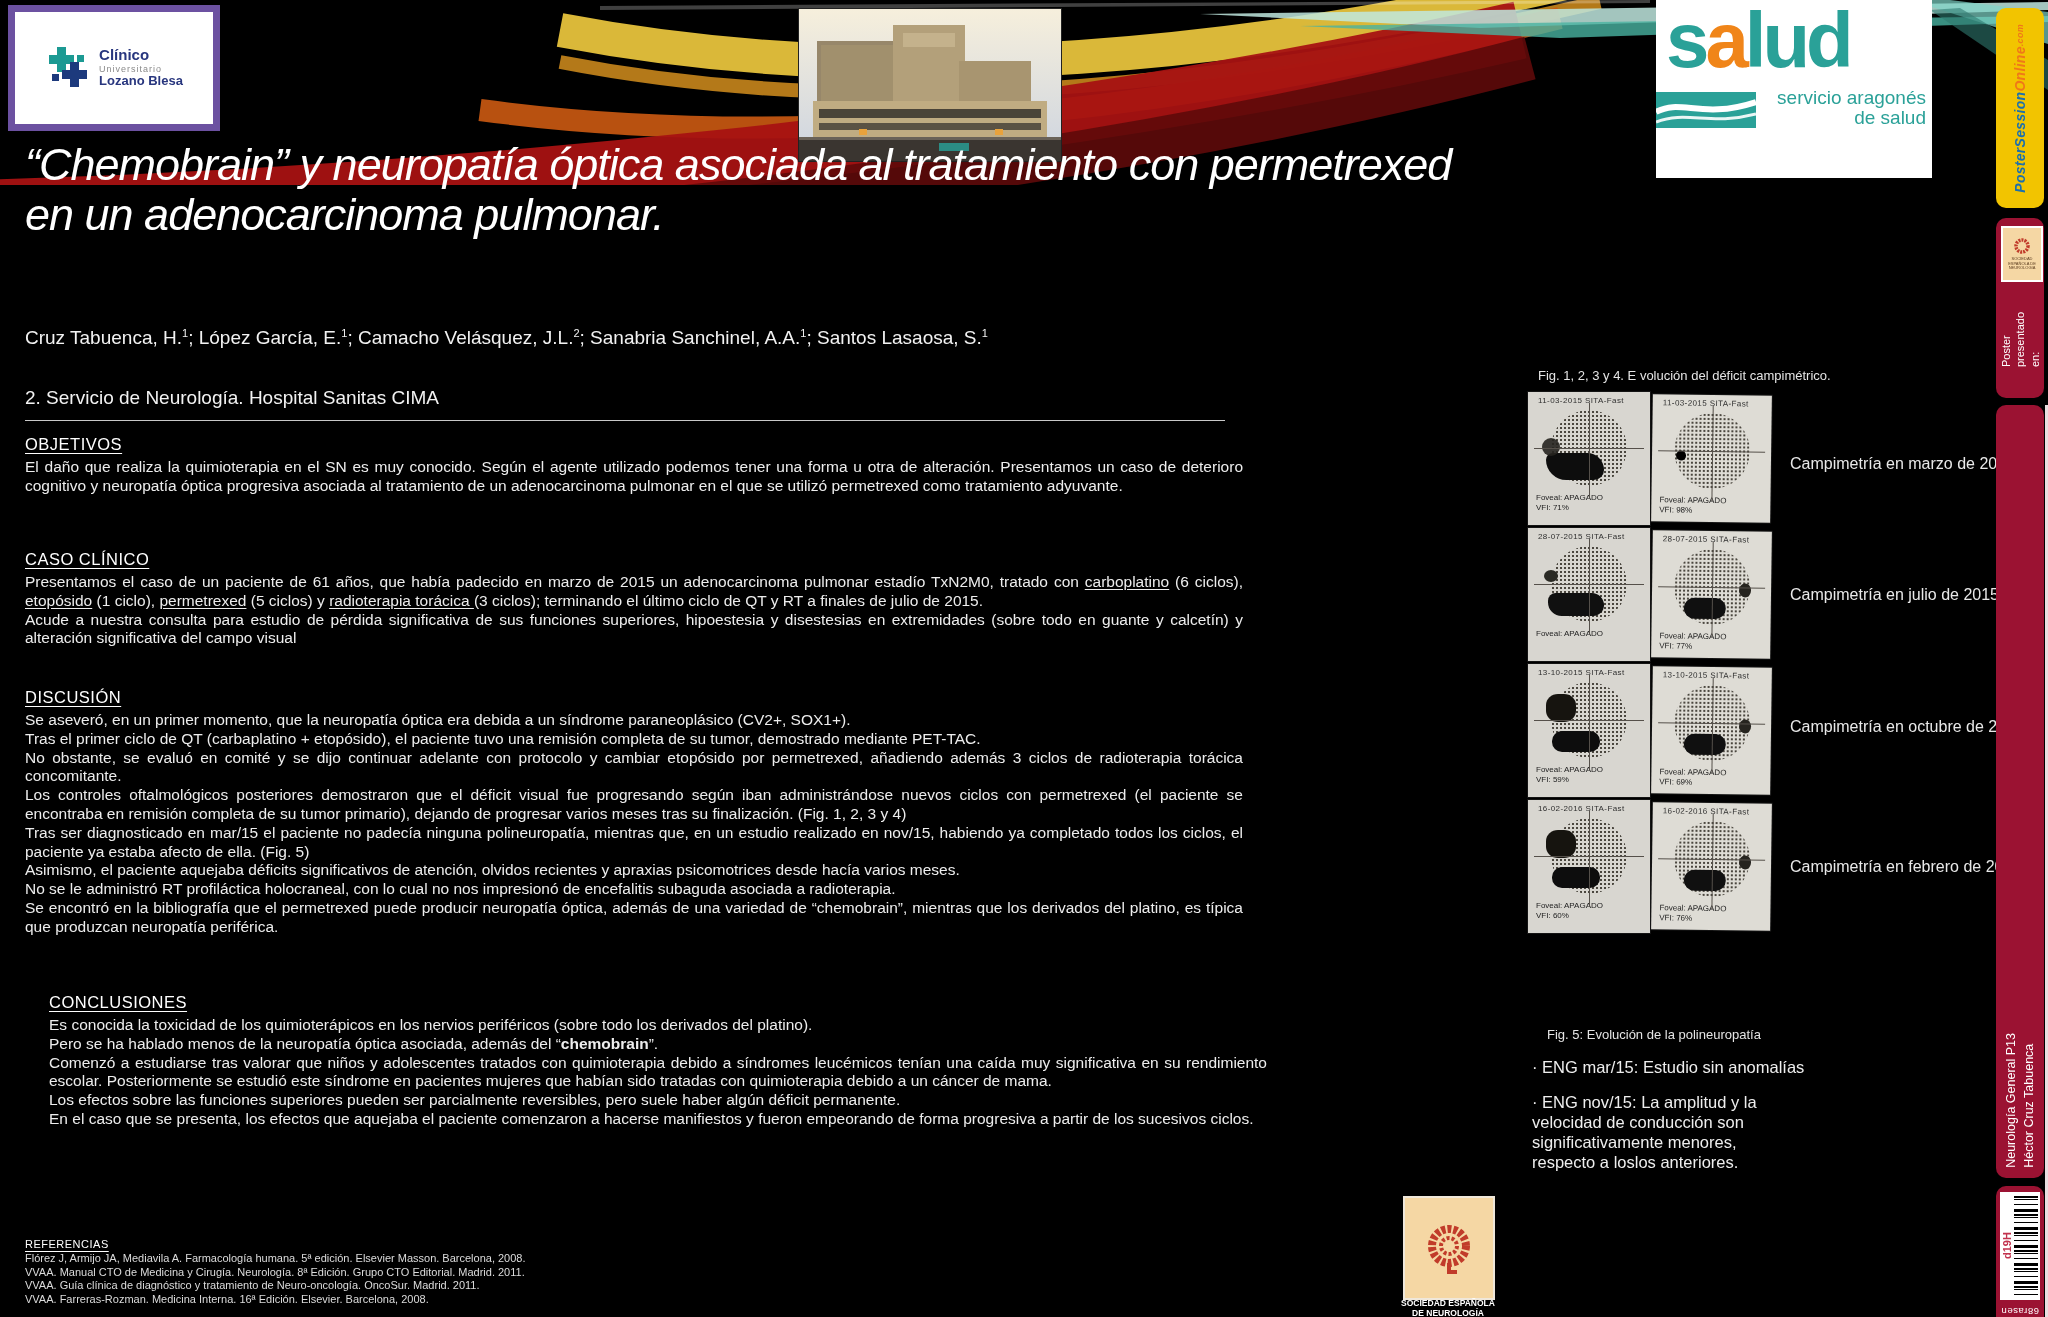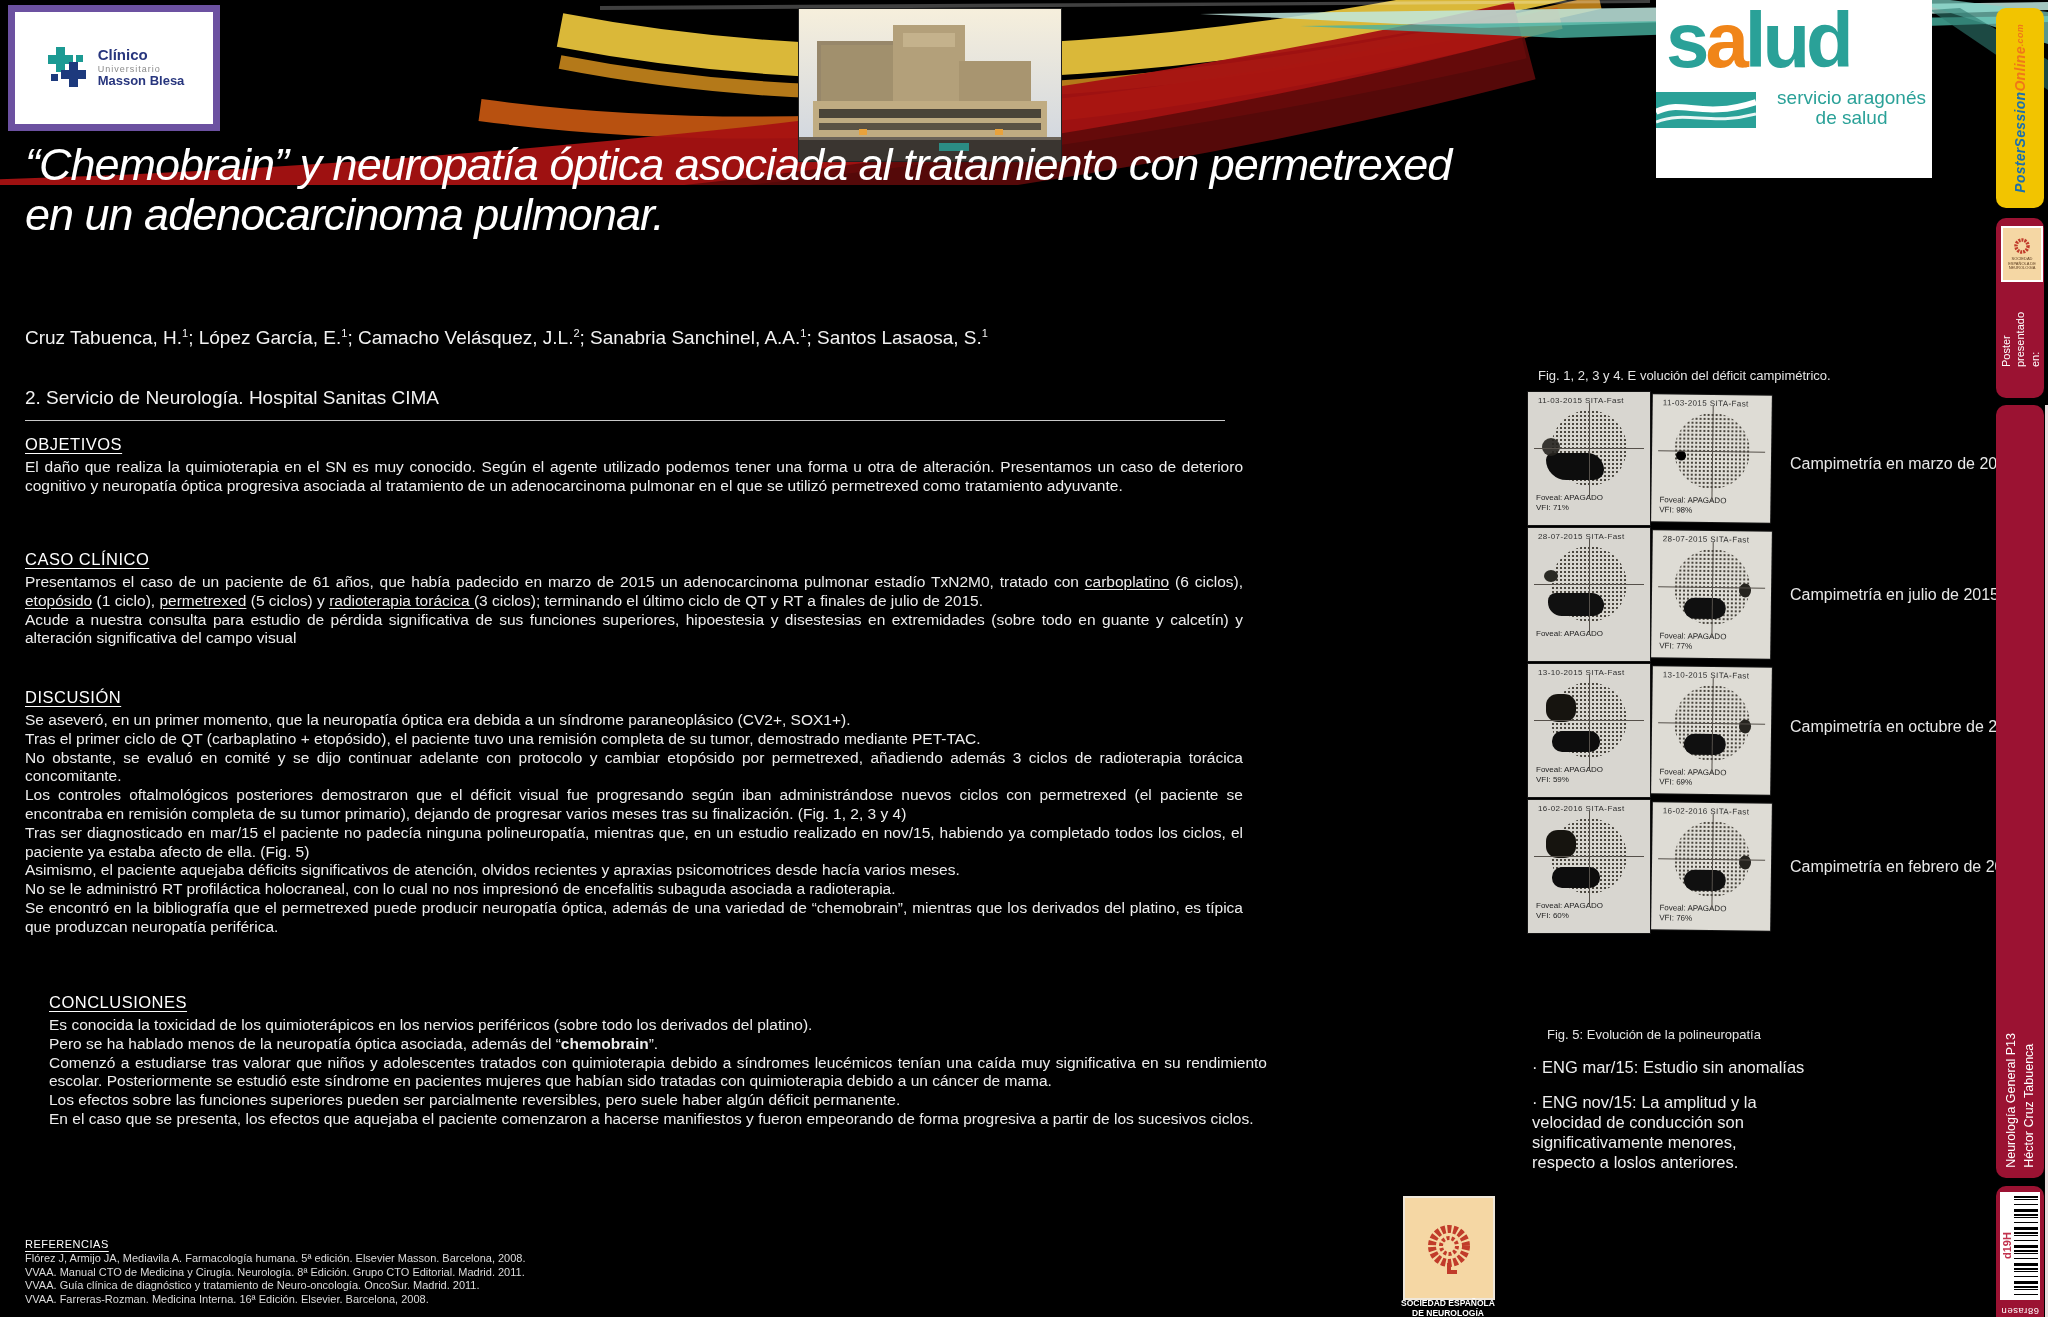--- a/index.html
+++ b/index.html
@@ -15,21 +15,21 @@
   .clinico-text .c1{color:#28367e;font-weight:bold;font-size:15px;line-height:1;}
   .clinico-text .c2{color:#8a8a8a;font-size:9px;letter-spacing:1px;margin-top:2px;}
   .clinico-text .c3{color:#28367e;font-weight:bold;font-size:13px;line-height:1.1;}
 
   .hospital-photo{position:absolute;left:799px;top:9px;width:262px;height:152px;outline:1px solid #222;}
 
   .salud-box{position:absolute;left:1656px;top:0px;width:276px;height:178px;background:#fff;}
   .salud-word{position:absolute;left:10px;top:-2px;font-weight:bold;font-size:78px;letter-spacing:-4px;line-height:1.1;}
   .salud-word .t{color:#2aa198;}
   .salud-word .o{color:#f08519;}
-  .salud-sub{position:absolute;right:6px;top:88px;text-align:center;color:#2aa198;font-size:19px;line-height:1.05;}
+  .salud-sub{position:absolute;right:6px;top:88px;text-align:right;color:#2aa198;font-size:19px;line-height:1.05;}
   .salud-wave{position:absolute;left:0px;top:92px;width:100px;height:40px;}
 
   
   .title{position:absolute;left:25px;top:140px;width:1960px;margin:0;font-style:italic;font-weight:normal;
          font-size:45px;line-height:1.12;color:#fff;letter-spacing:-1px;}
   .authors{position:absolute;left:25px;top:327px;font-size:19px;color:#f2f2f2;}
   .authors sup{font-size:11px;}
   .affil{position:absolute;left:25px;font-size:19px;color:#f2f2f2;}
   .affil.a1{top:360px;} .affil.a2{top:387px;}
   .divider{position:absolute;left:25px;top:420px;width:1200px;height:1px;background:#c9c9c9;}
@@ -133,21 +133,21 @@
         <rect x="12" y="0" width="9" height="25" fill="#1c9a93"></rect>
         <rect x="4" y="8" width="25" height="9" fill="#1c9a93"></rect>
         <rect x="25" y="15" width="9" height="25" fill="#1d3a7d"></rect>
         <rect x="17" y="23" width="25" height="9" fill="#1d3a7d"></rect>
         <rect x="32" y="8" width="7" height="7" fill="#1c9a93"></rect>
         <rect x="7" y="27" width="7" height="7" fill="#1d3a7d"></rect>
       </svg>
       <div class="clinico-text">
         <div class="c1">Clínico</div>
         <div class="c2">Universitario</div>
-        <div class="c3">Masson Blesa</div>
+        <div class="c3">Lozano Blesa</div>
       </div>
     </div>
 
     <div class="hospital-photo">
       <svg width="262" height="152" viewBox="0 0 262 152">
         <defs>
           <linearGradient id="sky" x1="0" y1="0" x2="0" y2="1">
             <stop offset="0" stop-color="#f6efdc"></stop>
               <stop offset="1" stop-color="#cdd4e0"></stop>
           </linearGradient>

